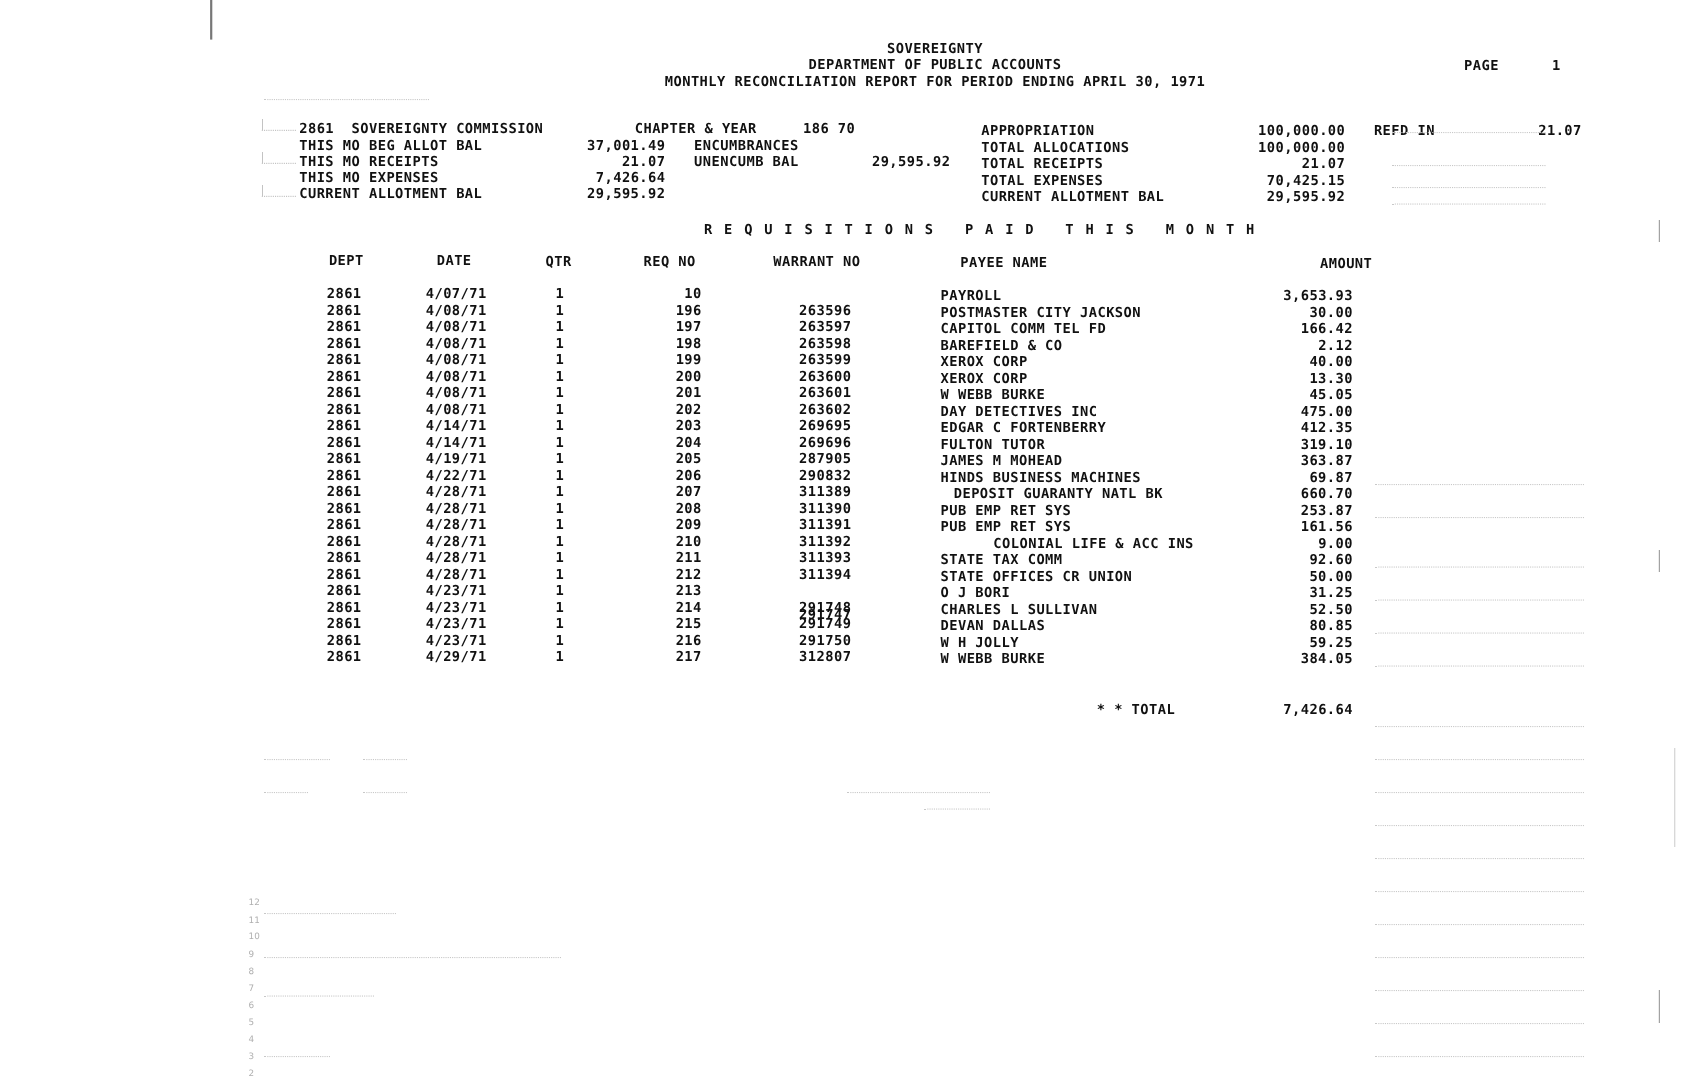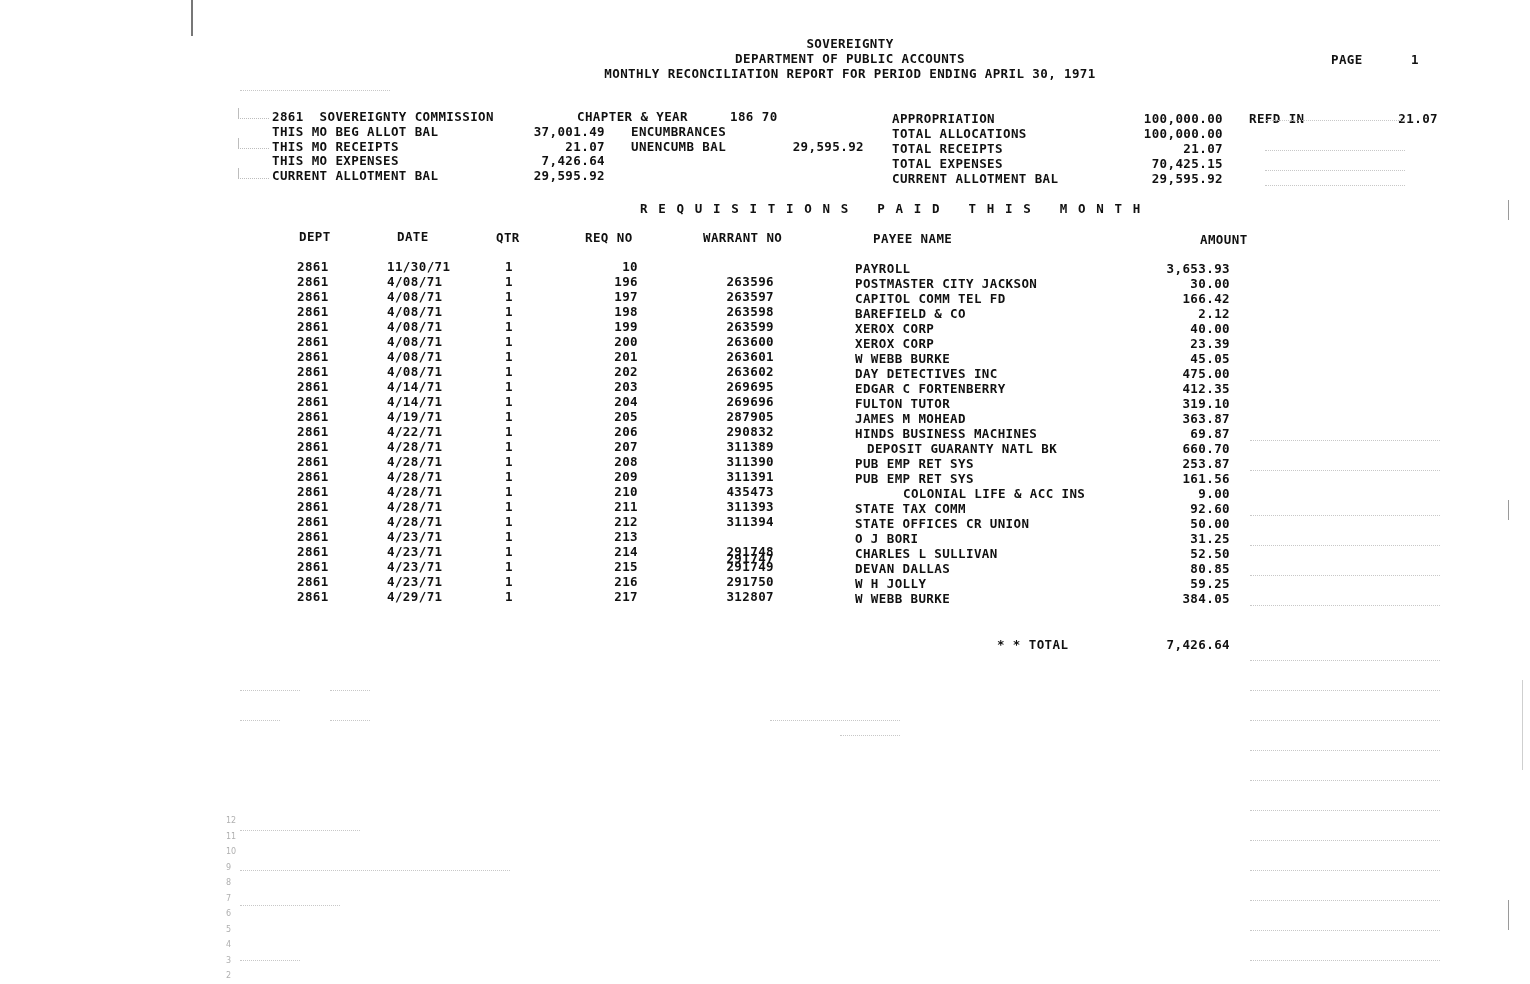--- a/index.html
+++ b/index.html
@@ -77,21 +77,21 @@
 <div class="t" style="left:397px; top:229px;">DATE</div>
 <div class="t" style="left:496px; top:230px;">QTR</div>
 <div class="t" style="left:585px; top:230px;">REQ NO</div>
 <div class="t" style="left:703px; top:230px;">WARRANT NO</div>
 <div class="t" style="left:873px; top:231px;">PAYEE NAME</div>
 <div class="t" style="left:1184px; top:232px;margin-left:16px;">AMOUNT</div>
 
 <div id="rows">
     <div>
       <div class="t" style="left: 297px; top: 259px;">2861</div>
-      <div class="t" style="left: 387px; top: 259px;">11/30/71</div>
+      <div class="t" style="left: 387px; top: 259px;">4/07/71</div>
       <div class="t" style="left: 505px; top: 259px;">1</div>
       <div class="t r" style="left: 580px; top: 259px; width: 58px;">10</div>
       <div class="t r" style="left: 700px; top: 259px; width: 74px;"></div>
       <div class="t" style="left: 855px; top: 261px;">PAYROLL</div>
       <div class="t r" style="left: 1110px; top: 261px; width: 120px;">3,653.93</div>
     </div>
     <div>
       <div class="t" style="left: 297px; top: 274px;">2861</div>
       <div class="t" style="left: 387px; top: 274px;">4/08/71</div>
       <div class="t" style="left: 505px; top: 274px;">1</div>
@@ -127,21 +127,21 @@
       <div class="t" style="left: 855px; top: 321px;">XEROX CORP</div>
       <div class="t r" style="left: 1110px; top: 321px; width: 120px;">40.00</div>
     </div>
     <div>
       <div class="t" style="left: 297px; top: 334px;">2861</div>
       <div class="t" style="left: 387px; top: 334px;">4/08/71</div>
       <div class="t" style="left: 505px; top: 334px;">1</div>
       <div class="t r" style="left: 580px; top: 334px; width: 58px;">200</div>
       <div class="t r" style="left: 700px; top: 334px; width: 74px;">263600</div>
       <div class="t" style="left: 855px; top: 336px;">XEROX CORP</div>
-      <div class="t r" style="left: 1110px; top: 336px; width: 120px;">23.39</div>
+      <div class="t r" style="left: 1110px; top: 336px; width: 120px;">13.30</div>
     </div>
     <div>
       <div class="t" style="left: 297px; top: 349px;">2861</div>
       <div class="t" style="left: 387px; top: 349px;">4/08/71</div>
       <div class="t" style="left: 505px; top: 349px;">1</div>
       <div class="t r" style="left: 580px; top: 349px; width: 58px;">201</div>
       <div class="t r" style="left: 700px; top: 349px; width: 74px;">263601</div>
       <div class="t" style="left: 855px; top: 351px;">W WEBB BURKE</div>
       <div class="t r" style="left: 1110px; top: 351px; width: 120px;">45.05</div>
     </div>
@@ -215,21 +215,21 @@
       <div class="t r" style="left: 580px; top: 469px; width: 58px;">209</div>
       <div class="t r" style="left: 700px; top: 469px; width: 74px;">311391</div>
       <div class="t" style="left: 855px; top: 471px;">PUB EMP RET SYS</div>
       <div class="t r" style="left: 1110px; top: 471px; width: 120px;">161.56</div>
     </div>
     <div>
       <div class="t" style="left: 297px; top: 484px;">2861</div>
       <div class="t" style="left: 387px; top: 484px;">4/28/71</div>
       <div class="t" style="left: 505px; top: 484px;">1</div>
       <div class="t r" style="left: 580px; top: 484px; width: 58px;">210</div>
-      <div class="t r" style="left: 700px; top: 484px; width: 74px;">435473</div>
+      <div class="t r" style="left: 700px; top: 484px; width: 74px;">311392</div>
       <div class="t" style="left: 855px; top: 486px; margin-left: 48px;">COLONIAL LIFE &amp; ACC INS</div>
       <div class="t r" style="left: 1110px; top: 486px; width: 120px;">9.00</div>
     </div>
     <div>
       <div class="t" style="left: 297px; top: 499px;">2861</div>
       <div class="t" style="left: 387px; top: 499px;">4/28/71</div>
       <div class="t" style="left: 505px; top: 499px;">1</div>
       <div class="t r" style="left: 580px; top: 499px; width: 58px;">211</div>
       <div class="t r" style="left: 700px; top: 499px; width: 74px;">311393</div>
       <div class="t" style="left: 855px; top: 501px;">STATE TAX COMM</div>

